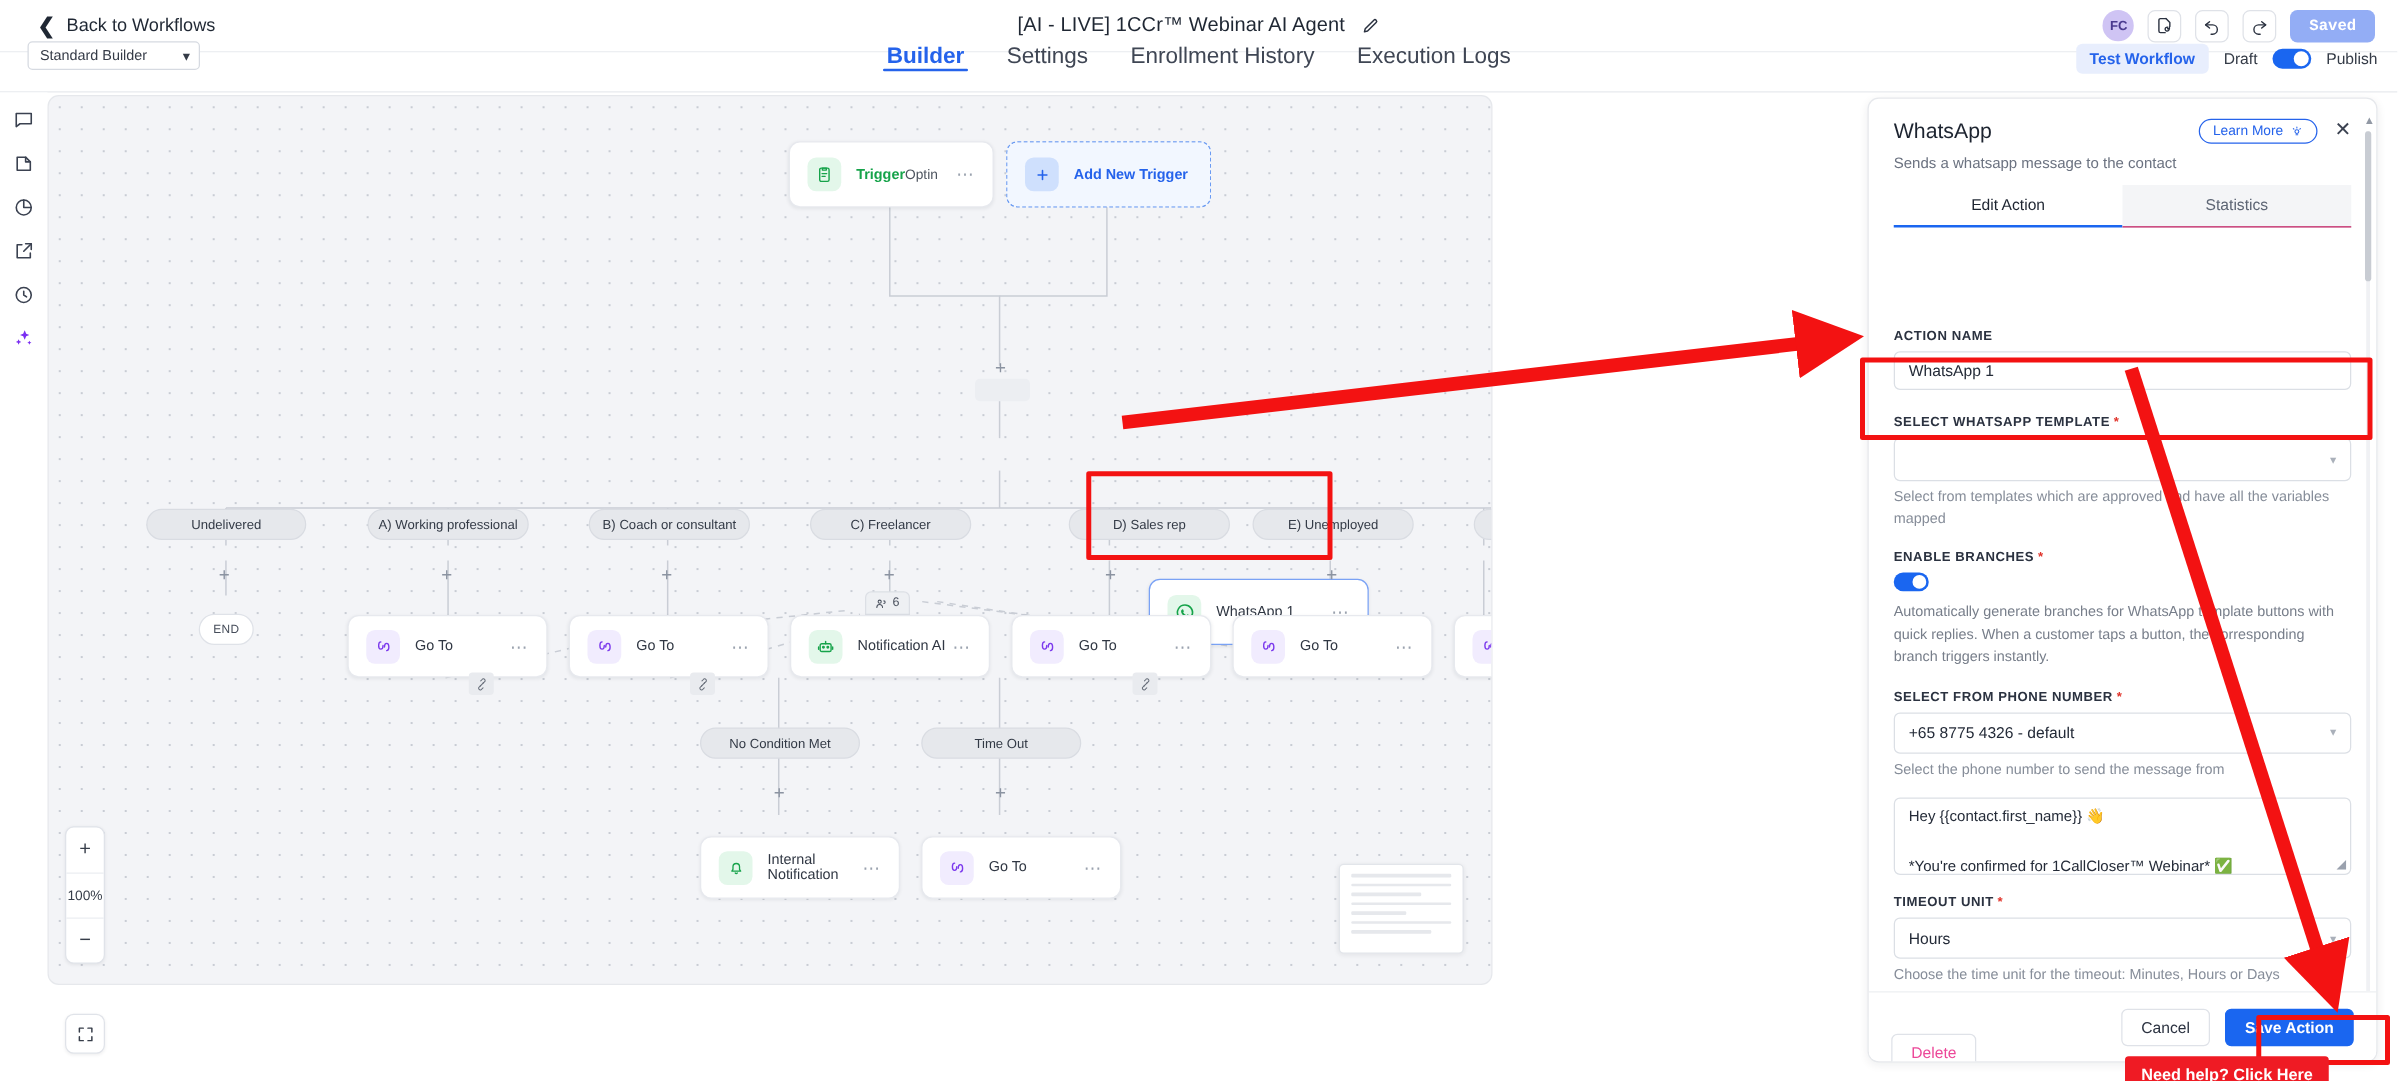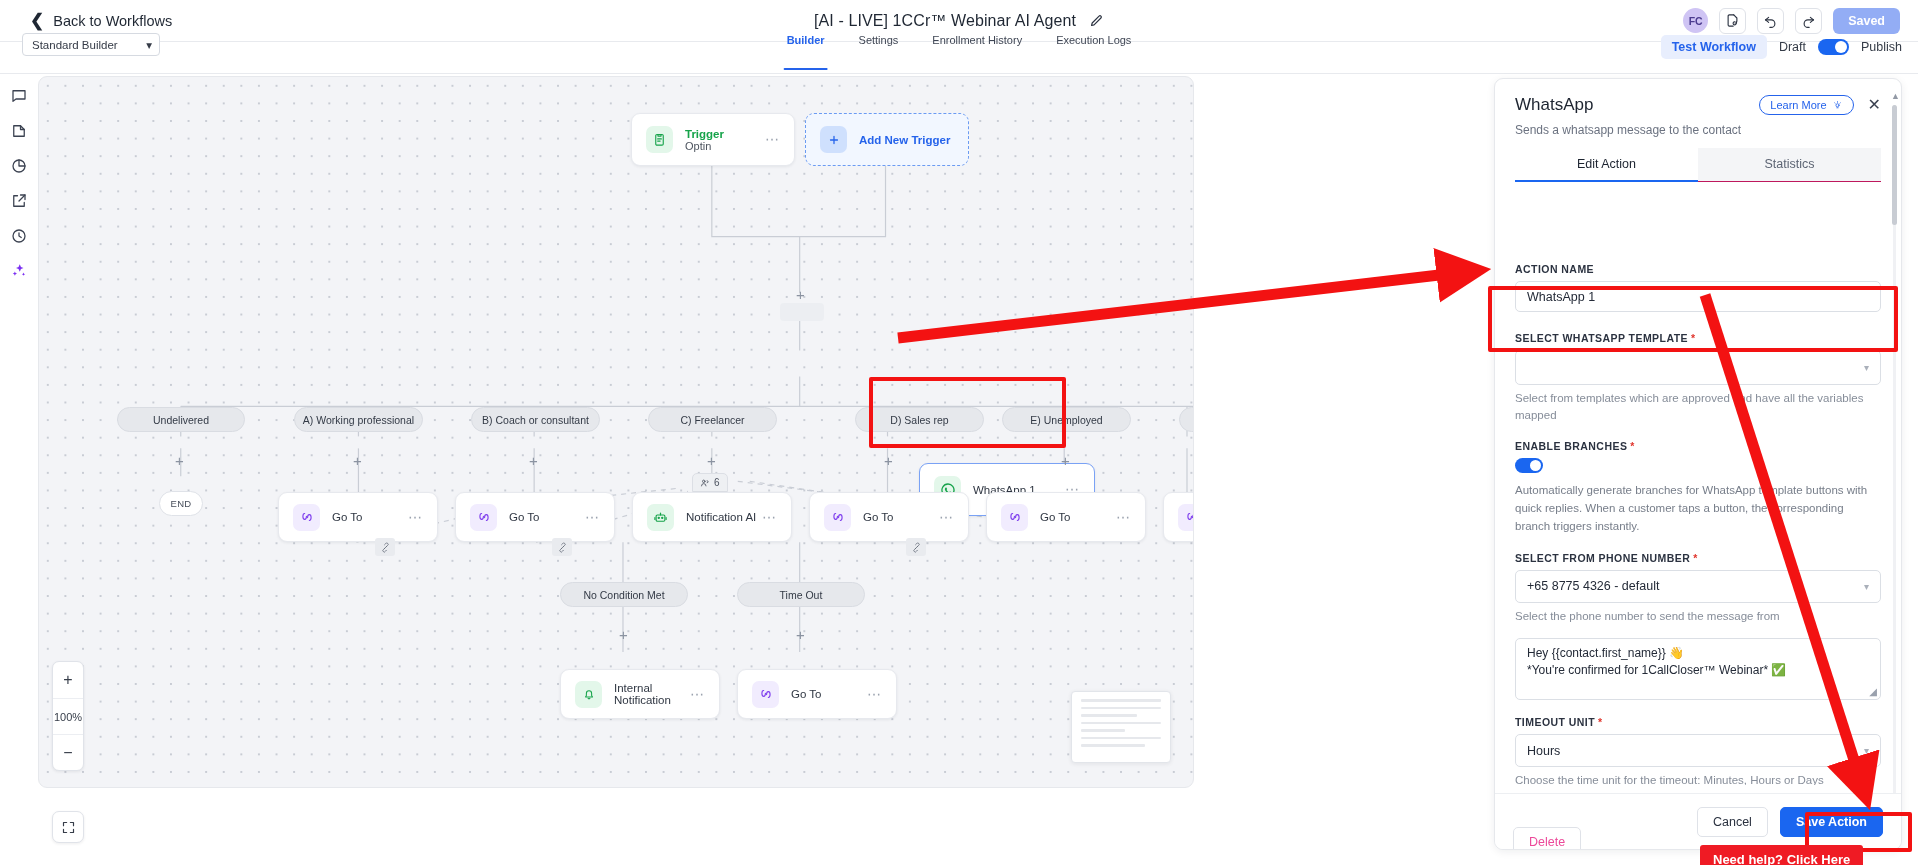--- a/index.html
+++ b/index.html
@@ -41,42 +41,42 @@
     display: flex; align-items: center; justify-content: center;
   }
   .icon-btn {
     width: 27px; height: 26px; border: 1px solid #dfe2e8; border-radius: 6px;
     background: #fff; display: flex; align-items: center; justify-content: center;
     cursor: pointer;
   }
   .saved-btn {
     background: #93adf5; color: #fff; border: none; border-radius: 6px;
     font-size: 12.5px; font-weight: 600; padding: 6px 15px; cursor: pointer;
-    font-family: Liberation Sans, sans-serif;
+    font-family: Liberation Mono, monospace;
   }
 
   
   .subbar {
     position: absolute; top: 42px; left: 0; width: 1918px; height: 32px;
     background: #fff; border-bottom: 1px solid #e8eaee;
   }
   .builder-select {
     position: absolute; left: 22px; top: -9px;
     width: 138px; height: 23px;
     border: 1px solid #d6dae1; border-radius: 4px; background: #fff;
     display: flex; align-items: center; justify-content: space-between;
     padding: 0 7px 0 9px; cursor: pointer;
   }
   .builder-select span { font-size: 11.5px; color: #353b47; }
   .caret { color: #9aa1ad; font-size: 9px; }
 
   .tabs { position: absolute; left: 50%; transform: translateX(-50%); top: -8px; display: flex; gap: 34px; }
   .tab {
-    font-size: 11px; color: #3f4654; cursor: pointer;
-    padding-bottom: 24px; position: relative; white-space: nowrap;
+    font-size: 18px; color: #3f4654; cursor: pointer;
+    padding-bottom: 2px; position: relative; white-space: nowrap;
   }
   .tab.active { color: #2563eb; font-weight: 600; }
   .tab.active::after {
     content:''; position:absolute; left:-3px; right:-3px; bottom:0;
     height:2.5px; background:#2563eb; border-radius:2px;
   }
 
   .subbar-right {
     position: absolute; right: 16px; top: -7px;
     display: flex; align-items: center; gap: 12px;
@@ -121,21 +121,21 @@
     position: absolute; background: #fff; border: 1px solid #e7e9ee;
     border-radius: 9px; box-shadow: 0 1px 3px rgba(20,25,40,.07);
     display: flex; align-items: center; padding: 0 14px;
     cursor: pointer;
   }
   .node .nicon {
     width: 27px; height: 27px; border-radius: 7px;
     display:flex; align-items:center; justify-content:center;
     flex: none;
   }
-  .node .ntext { margin-left: 12px; display:flex; flex-direction:column; justify-content:center;}
+  .node .ntext { margin-left: 12px; display:flex; justify-content:center;}
   .node .ntitle { font-size: 11.5px; color: #303743; }
   .dots {
     margin-left: auto; color: #9aa2ae; font-size: 14px; letter-spacing: 1px;
     line-height: 0.6;
   }
 
   .pill {
     position: absolute; height: 25px; border-radius: 13px;
     background: #e6e8ec; border: 1px solid #d9dce2;
     display: flex; align-items: center; justify-content: center;
@@ -240,21 +240,21 @@
   .sw {
     width:28px; height:15px; border-radius:8px; background:#1a66f0;
     position:relative; cursor:pointer; margin-top:3px;
   }
   .sw::after { content:''; position:absolute; right:2px; top:2px; width:11px;height:11px;border-radius:50%;background:#fff;}
   .msg-box {
     margin-top: 14px; width:100%; height:62px; border:1px solid #dbdfe5;
     border-radius:5px; padding: 8px 11px; font-size:12px; color:#242b38;
     position:relative; overflow:hidden; line-height:1.1;
   }
-  .msg-box .l2 { margin-top: 3px; }
+  .msg-box .l2 { margin-top: 26px; }
   .resize-grip {
     position:absolute; right:3px; bottom:2px; color:#9aa1ad; font-size:10px;
   }
   .panel-foot {
     position:absolute; bottom:0; left:0; right:0; height:56px;
     border-top:1px solid #edeff2; display:flex; align-items:center;
     padding: 0 18px; background:#fff;
   }
   .btn {
     border-radius:5px; font-size:12.5px; padding:7px 15px; cursor:pointer;

